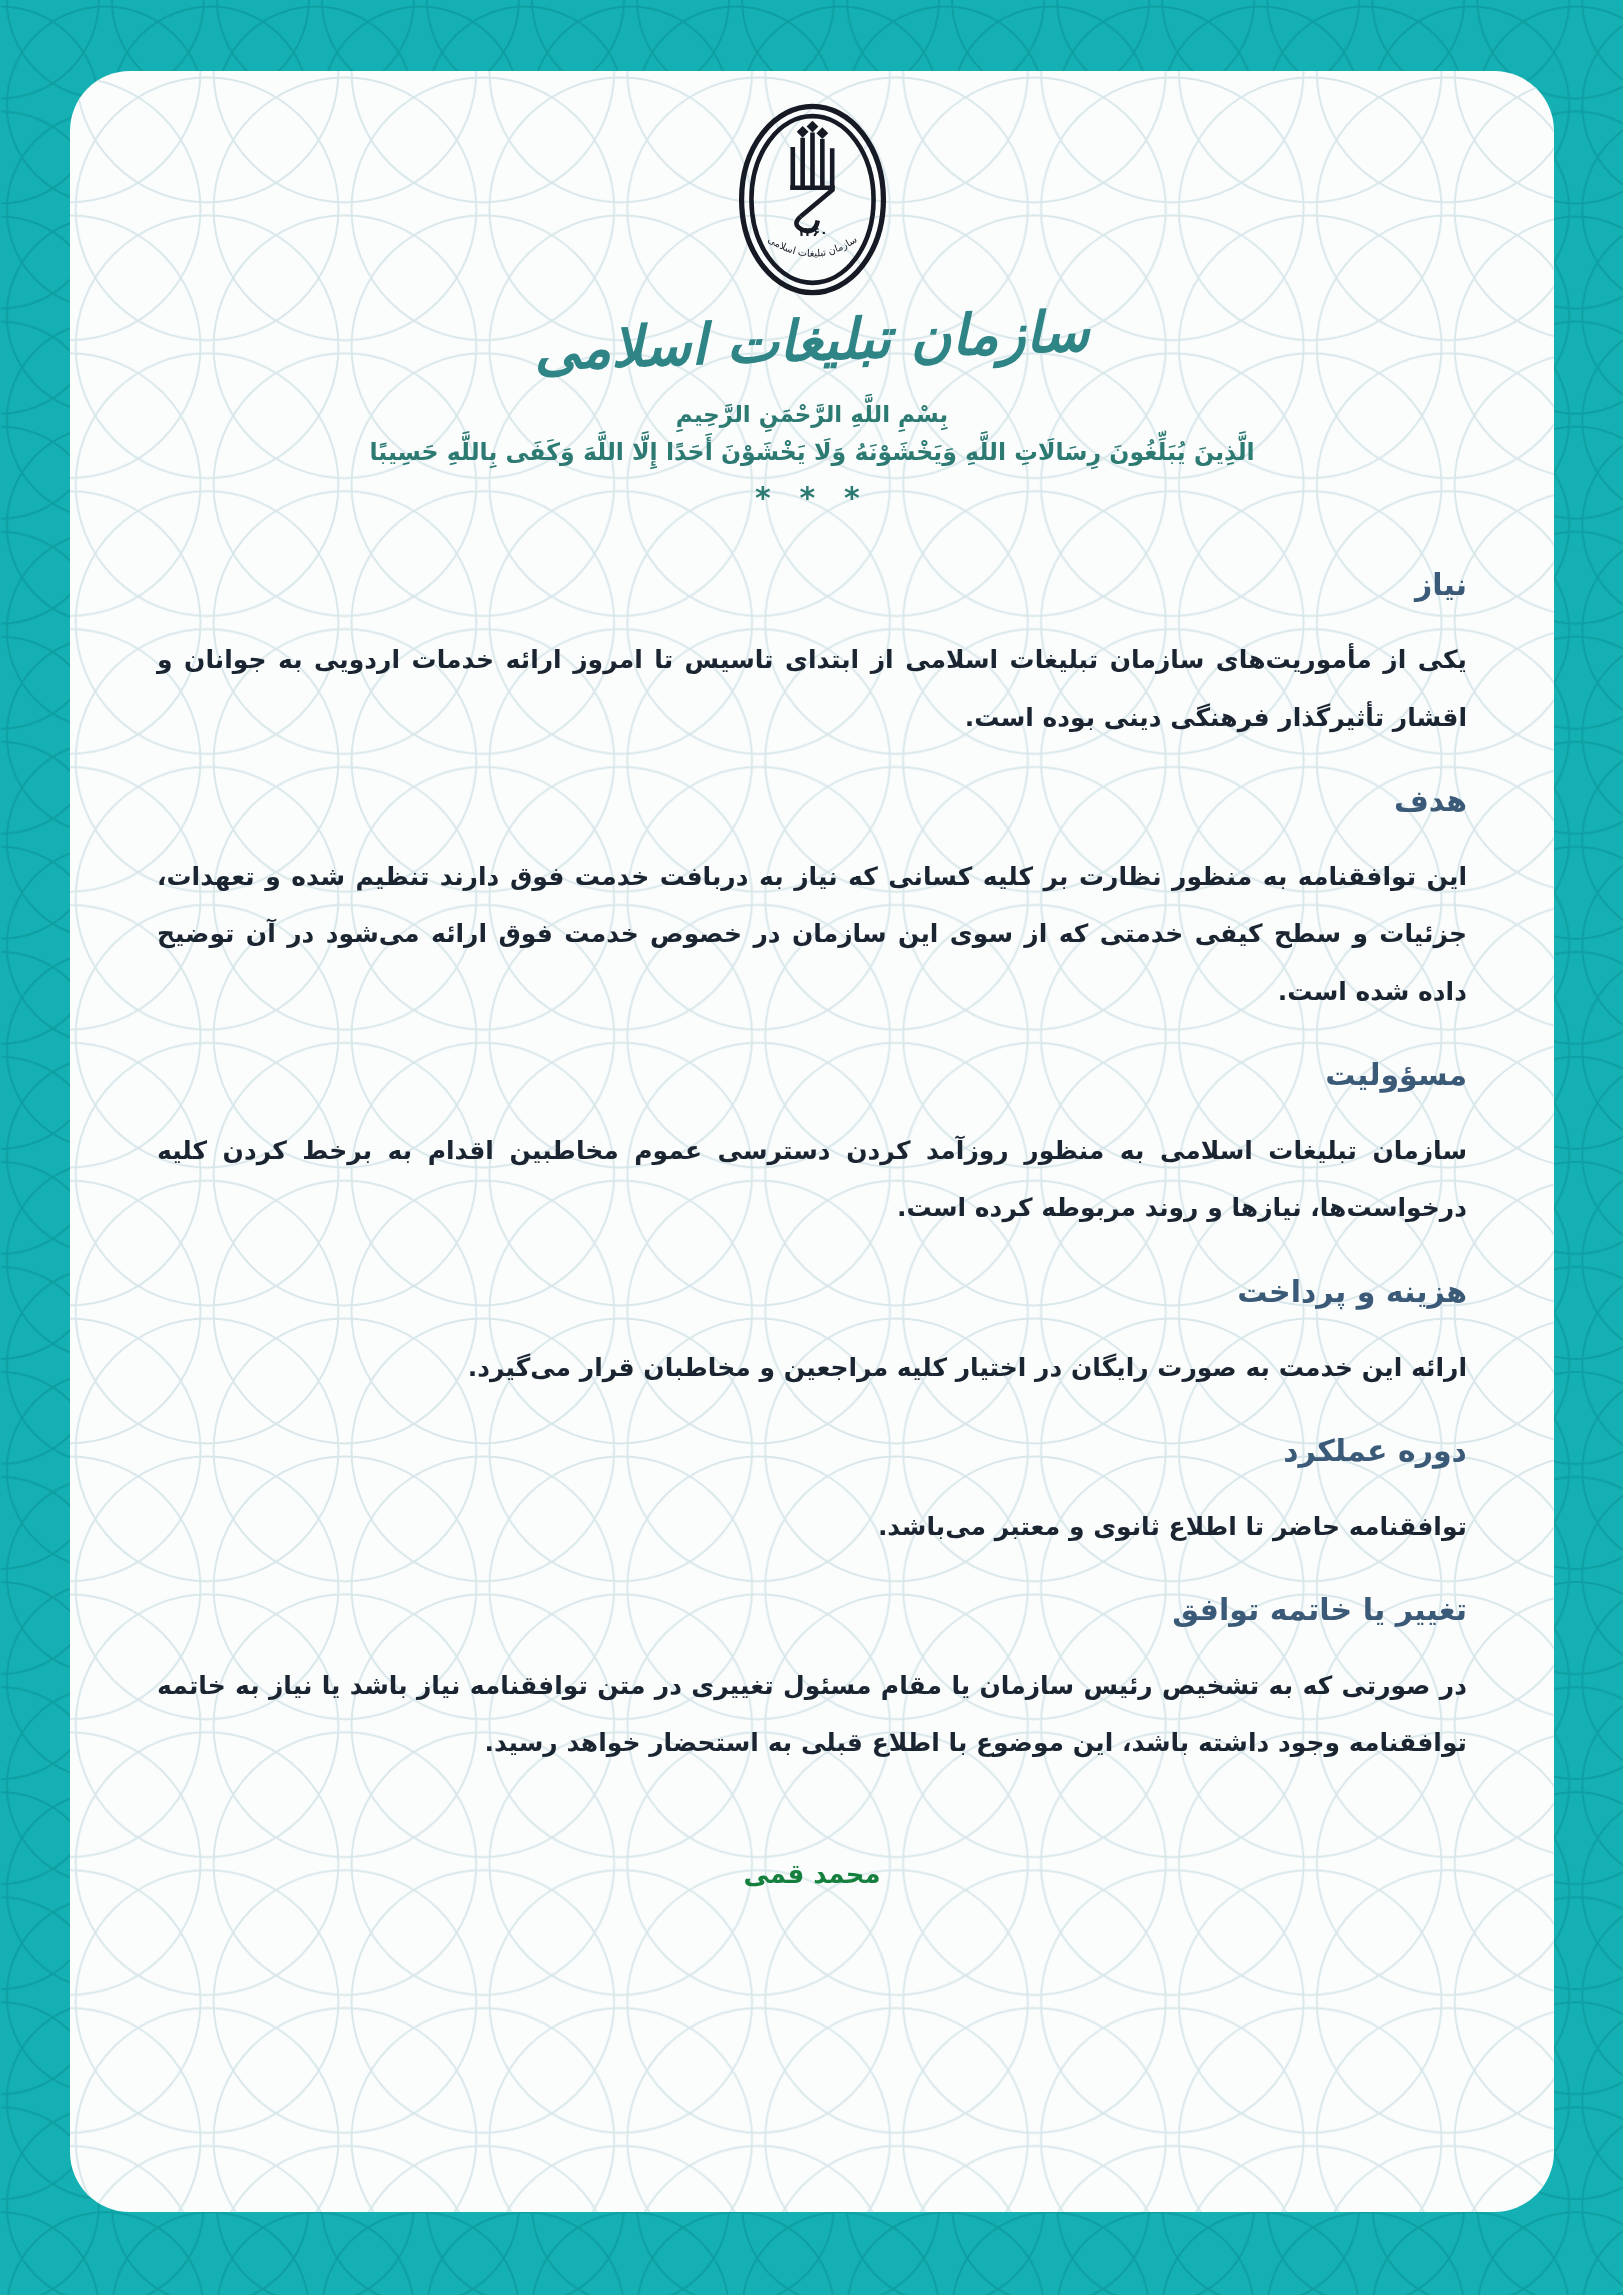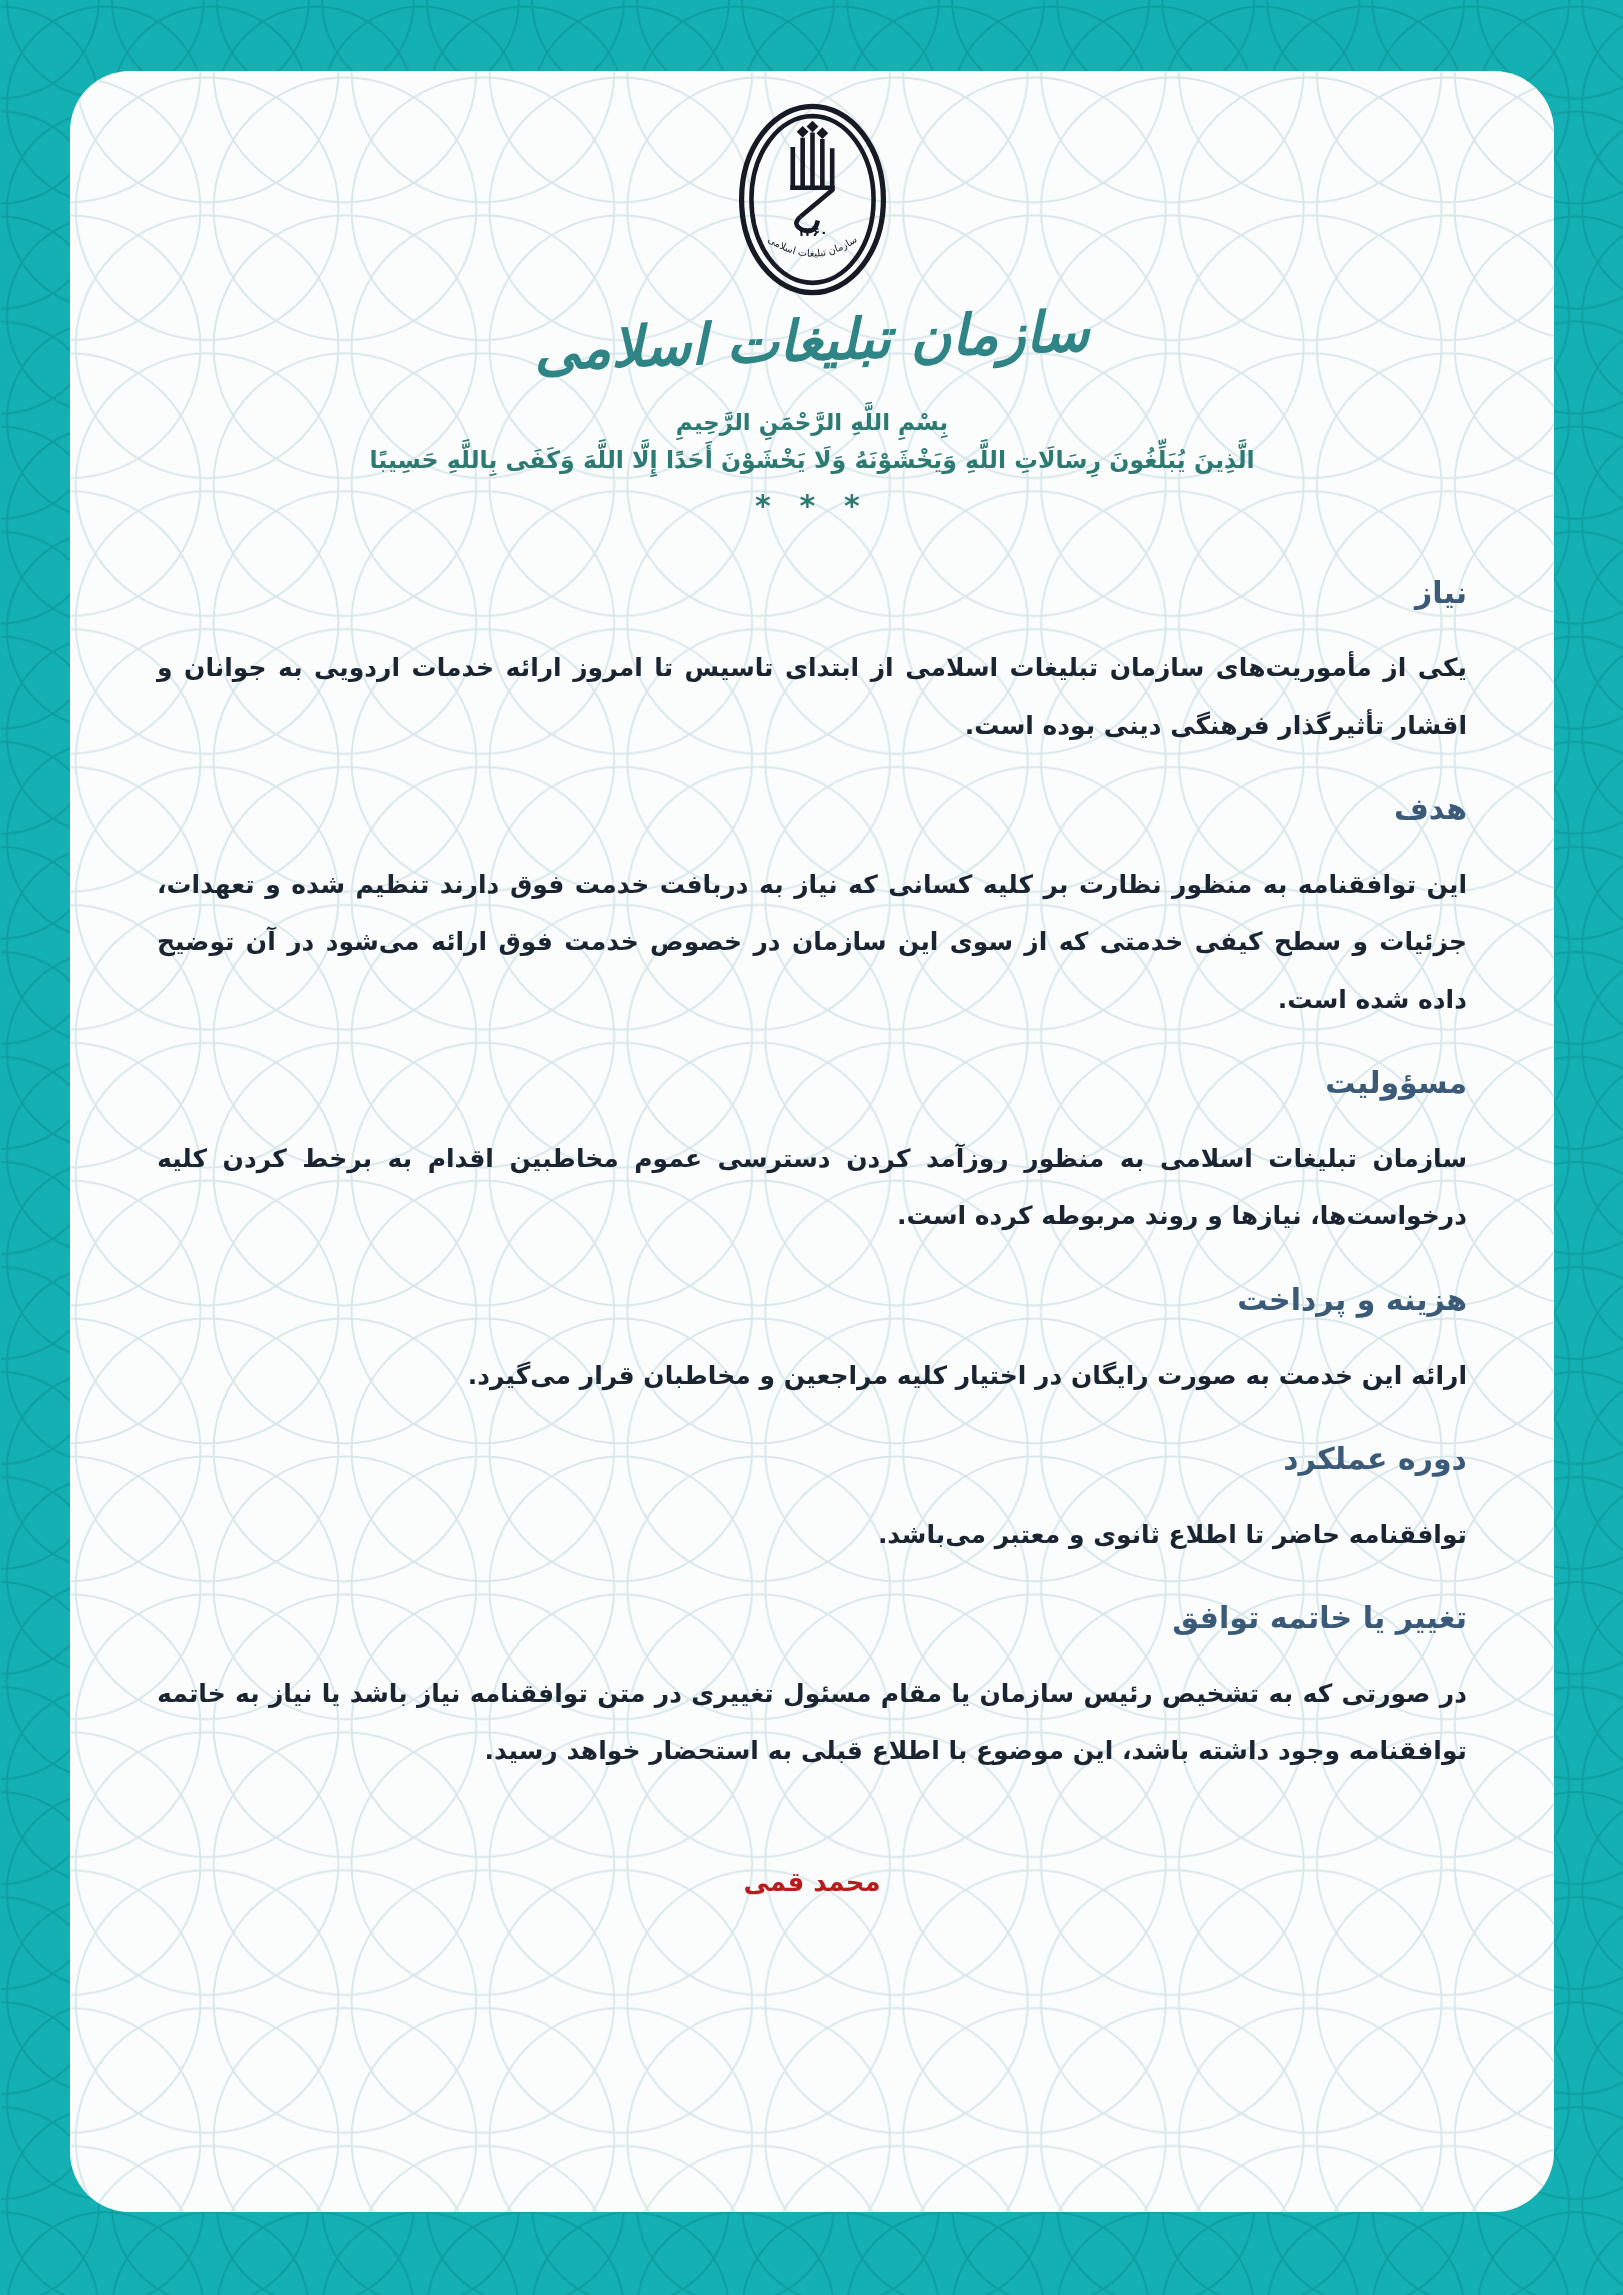--- a/index.html
+++ b/index.html
@@ -37,21 +37,21 @@
     font-size:56px;
     font-weight:bold;
     font-style:italic;
     color:#2f8486;
     direction:rtl;
     transform:rotate(-2deg);
     line-height:1.4;
     letter-spacing:-2.6px;
   }
   .bismillah{
-    margin-top:25px;
+    margin-top:17px;
     font-size:23px;font-weight:bold;
     color:#2d7a73;direction:rtl;text-align:center;line-height:1.5;
   }
   .verse{
     margin-top:2.6px;
     font-size:23.6px;font-weight:bold;
     color:#2d7a73;direction:rtl;text-align:left;line-height:1.6;
     white-space:nowrap;
   }
   .separator{
@@ -80,21 +80,21 @@
     margin:0;
     font-size:25px;font-weight:bold;color:#1b2531;
     line-height:2.3;
     text-align:justify;
     text-align-last:right;
   }
   .sig-block{
     margin-top:84px;
     text-align:center;direction:rtl;
   }
-  .sig-name{font-size:26px;font-weight:bold;color:#b91c1c;line-height:1.4;}
+  .sig-name{font-size:26px;font-weight:bold;color:#15803d;line-height:1.4;}
 </style>
 </head>
 <body>
 
 <div class="page">
 
   <svg class="pat" width="1624" height="2295" aria-hidden="true" viewBox="0 0 2473 3496">
     <defs>
       <pattern id="patTeal" width="320" height="320" patternUnits="userSpaceOnUse">
         <g fill="none" stroke="#0c989b" stroke-width="3" opacity="0.75">

